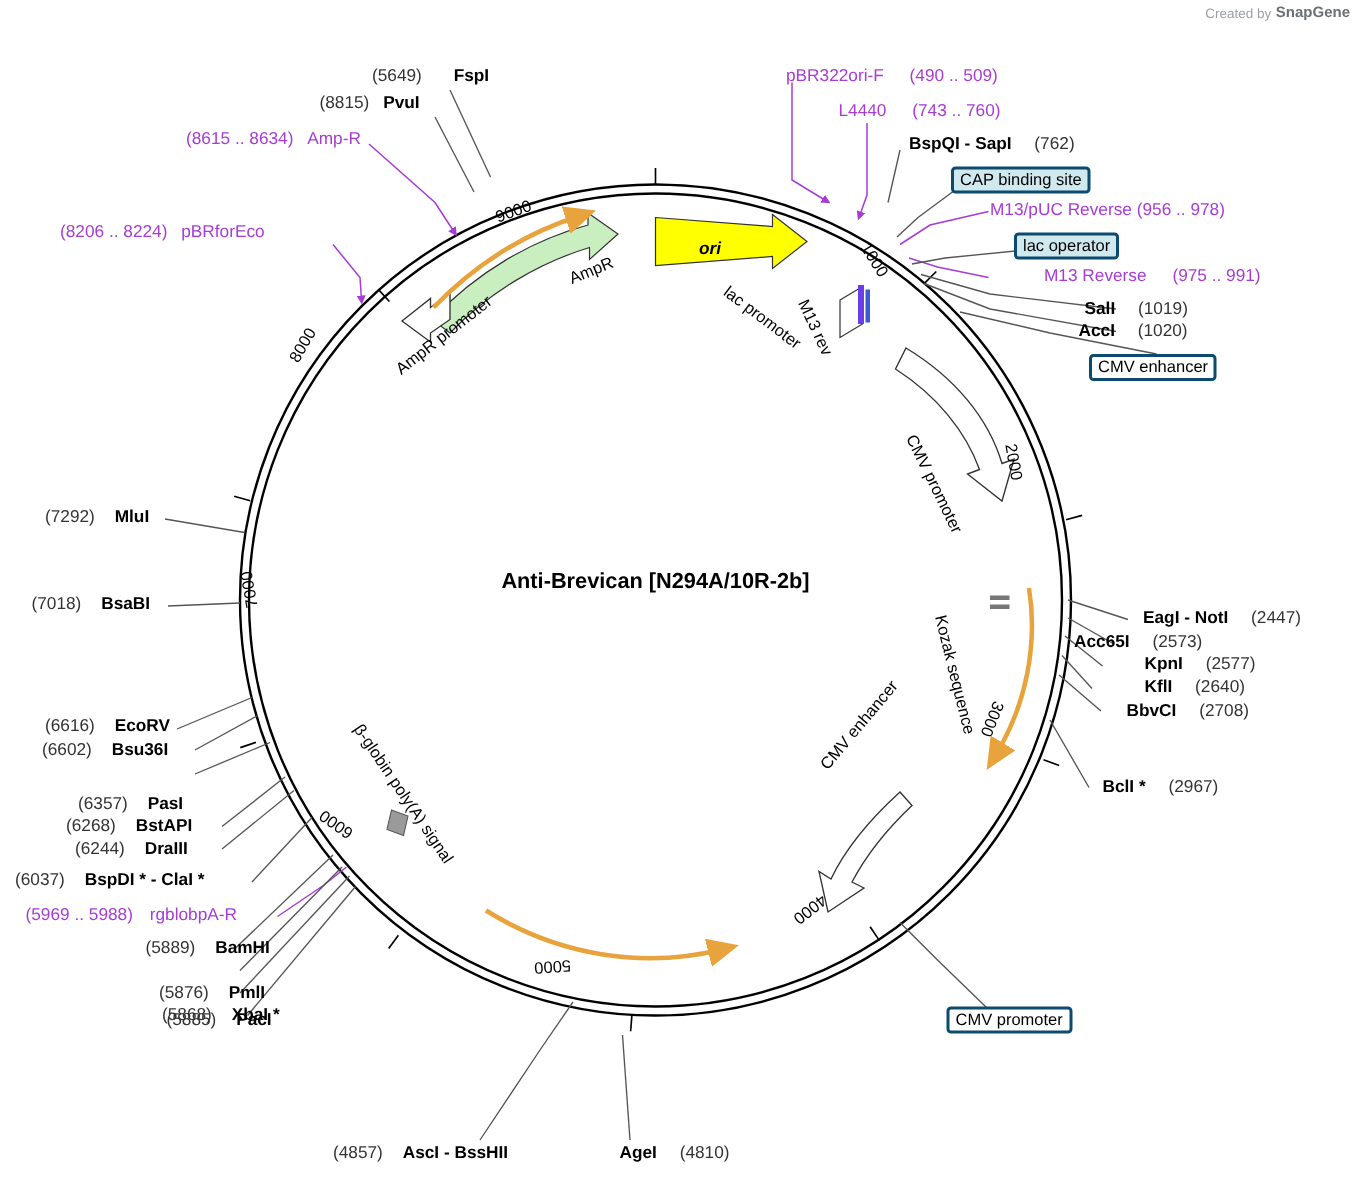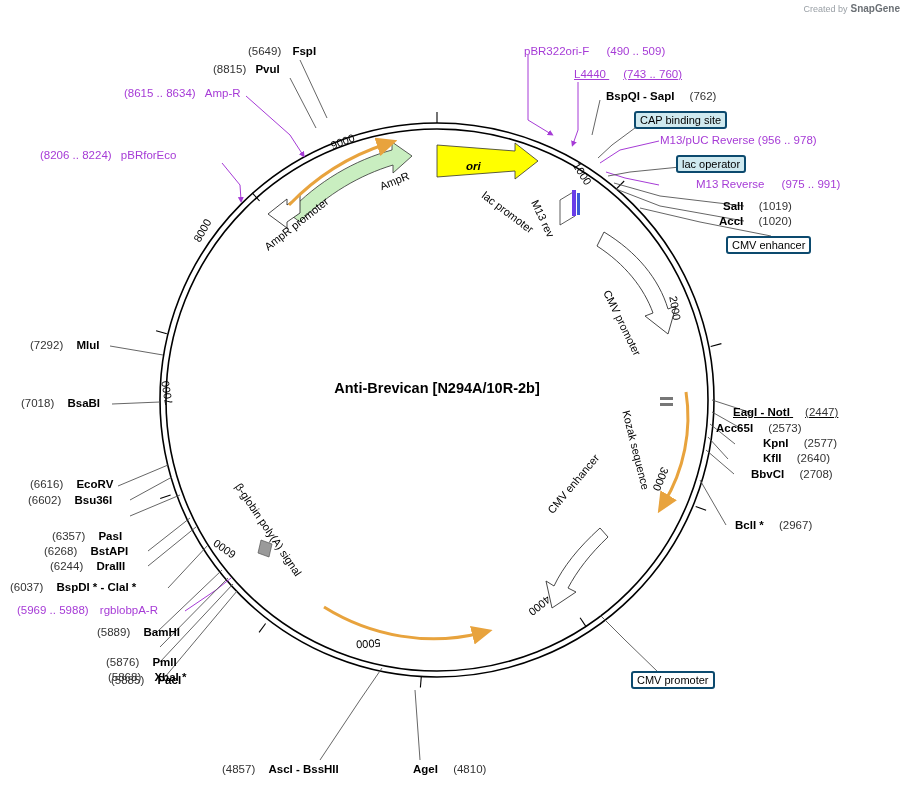--- a/index.html
+++ b/index.html
@@ -187,41 +187,41 @@
   <div class="rot" style="left:545px;top:508px;transform:rotate(-50deg);">CMV enhancer</div>
   <div class="rot" style="left:243px;top:481px;transform:rotate(56deg);">β-globin poly(A) signal</div>
 
   <div class="boxlabel" style="left:634px;top:111px;">CAP binding site</div>
   <div class="boxlabel" style="left:676px;top:155px;">lac operator</div>
   <div class="boxlabel plain" style="left:726px;top:236px;">CMV enhancer</div>
   <div class="boxlabel plain" style="left:631px;top:671px;">CMV promoter</div>
 
   <div class="lbl" style="left:248px;top:45px;">
     <span class="gray">(5649)</span>
-    <span class="bold" style="margin-left:8px;text-align:center;">FspI</span>
+    <span class="bold" style="margin-left:18px;text-align:center;">FspI</span>
   </div>
   <div class="lbl" style="left:213px;top:63px;">
     <span class="gray">(8815)</span>
     <span class="bold" style="margin-left:6px;">PvuI</span>
   </div>
 
   <div class="lbl purple" style="left:124px;top:87px;">
     <span>(8615 .. 8634)</span>
     <span style="margin-left:6px;">Amp-R</span>
   </div>
   <div class="lbl purple" style="left:40px;top:149px;">
     <span>(8206 .. 8224)</span>
     <span style="margin-left:6px;">pBRforEco</span>
   </div>
 
   <div class="lbl purple" style="left:524px;top:45px;">
     <span>pBR322ori-F</span>
     <span style="margin-left:14px;">(490 .. 509)</span>
   </div>
-  <div class="lbl purple" style="left:574px;top:68px;text-decoration:underline;">
+  <div class="lbl purple" style="left:559px;top:68px;">
     <span>L4440</span>
     <span style="margin-left:14px;">(743 .. 760)</span>
   </div>
   <div class="lbl purple" style="left:660px;top:134px;">
     <span>M13/pUC Reverse</span>
     <span style="">(956 .. 978)</span>
   </div>
   <div class="lbl purple" style="left:696px;top:178px;">
     <span>M13 Reverse</span>
     <span style="margin-left:14px;">(975 .. 991)</span>
@@ -233,21 +233,21 @@
   </div>
   <div class="lbl" style="left:723px;top:200px;">
     <span class="bold">SalI</span>
     <span class="gray" style="margin-left:12px;">(1019)</span>
   </div>
   <div class="lbl" style="left:719px;top:215px;">
     <span class="bold">AccI</span>
     <span class="gray" style="margin-left:12px;">(1020)</span>
   </div>
 
-  <div class="lbl" style="left:733px;top:406px;text-decoration:underline;">
+  <div class="lbl" style="left:762px;top:406px;">
     <span class="bold">EagI  -  NotI</span>
     <span class="gray" style="margin-left:12px;">(2447)</span>
   </div>
   <div class="lbl" style="left:716px;top:422px;">
     <span class="bold">Acc65I</span>
     <span class="gray" style="margin-left:12px;">(2573)</span>
   </div>
   <div class="lbl" style="left:763px;top:437px;">
     <span class="bold">KpnI</span>
     <span class="gray" style="margin-left:12px;">(2577)</span>

